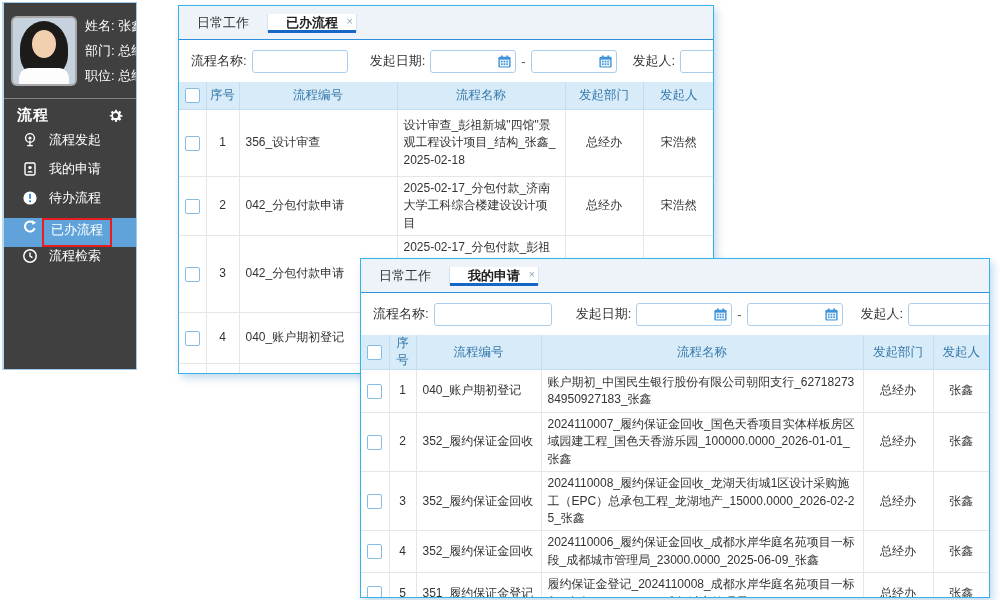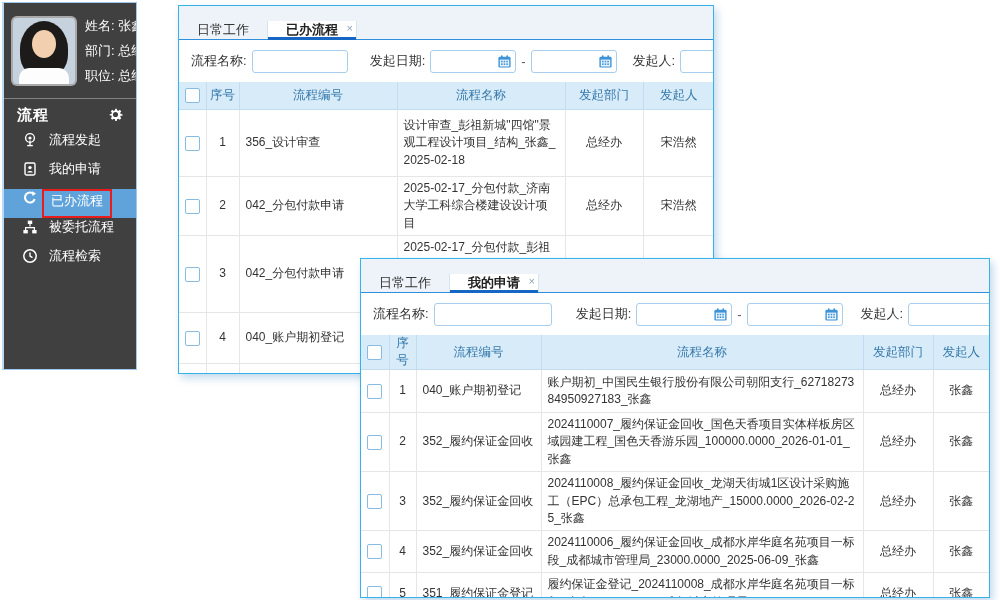--- a/index.html
+++ b/index.html
@@ -16,37 +16,37 @@
   }
   .profile{display:flex;align-items:center;padding:10px 6px 10px 9px;border-bottom:1px solid rgba(255,255,255,.35);}
   .avatar{
     width:62px;height:66px;border-radius:4px;background:#c6d2de;position:relative;overflow:hidden;
     flex:0 0 auto;box-shadow:0 0 0 2px rgba(255,255,255,.55);
   }
   .avatar .hair{position:absolute;left:7px;top:3px;width:48px;height:56px;background:#1d1a1a;border-radius:50% 50% 40% 40%;}
   .avatar .face{position:absolute;left:19px;top:12px;width:24px;height:28px;background:#f2cfae;border-radius:50%;}
   .avatar .shirt{position:absolute;left:6px;bottom:-2px;width:50px;height:18px;background:#fdfdfd;border-radius:10px 10px 0 0;}
   .profile-info{margin-left:10px;color:#ffffff;font-size:13px;line-height:25px;white-space:nowrap;}
-  .side-header{display:flex;justify-content:space-between;padding:7px 12px 6px 13px;}
+  .side-header{display:flex;align-items:center;justify-content:space-between;padding:7px 12px 6px 13px;}
   .side-title{color:#fff;font-size:15px;font-weight:bold;letter-spacing:1px;}
   .gear{width:17px;height:17px;display:inline-block;cursor:pointer;}
   .menu{}
   .menu-item{display:flex;height:29px;padding-left:17px;color:#fff;font-size:13px;cursor:pointer;}
   .menu-item.selected{background:#5fa3da;}
   .mi-icon{width:17px;height:17px;margin-right:11px;display:inline-flex;align-items:center;justify-content:center;flex:0 0 auto;}
   .mi-label{white-space:nowrap;}
   .mi-label.red-box{border:2px solid #e81c1c;padding:1px 7px 2px 7px;margin-left:-7px;}
   
   .win{
     position:absolute;background:#fff;border:1px solid #35b2e8;box-sizing:border-box;
     box-shadow:3px 4px 8px rgba(40,120,190,.28);overflow:hidden;
   }
   .win-back{left:178px;top:5px;width:536px;height:369px;}
   .win-front{left:360px;top:258px;width:630px;height:340px;z-index:5;}
-  .tabbar{height:33px;background:#edf3f9;border-bottom:1px solid #2f8fdc;display:flex;align-items:flex-end;position:relative;}
+  .tabbar{height:33px;background:#edf3f9;border-bottom:1px solid #2f8fdc;display:flex;align-items:center;position:relative;}
   .tab{display:flex;align-items:center;padding:0 18px;font-size:13px;color:#333;cursor:pointer;position:relative;}
   .tab.active{background:#ffffff;font-weight:bold;color:#222;border-left:1px solid #d6e4f0;border-right:1px solid #d6e4f0;}
   .tab.active:after{content:"";position:absolute;left:0;right:0;bottom:-1px;height:3px;background:#1667c5;}
   .tab-close{position:absolute;top:2px;right:3px;font-size:11px;font-weight:normal;color:#8fa4b8;line-height:10px;cursor:pointer;}
   .filterbar{height:42px;display:flex;align-items:center;padding-left:12px;font-size:13px;color:#333;white-space:nowrap;background:#fff;}
   .flabel{margin-right:5px;}
   .tinput{height:23px;border:1px solid #a9cdec;border-radius:3px;background:#fff;box-sizing:border-box;
     font-size:12px;padding:0 4px;outline:none;color:#333;}
   .date-wrap{position:relative;display:inline-block;}
   .date-wrap .cal{position:absolute;right:4px;top:4px;width:15px;height:15px;cursor:pointer;}
@@ -113,39 +113,38 @@
       <div class="menu-item">
         <span class="mi-icon">
           <svg viewBox="0 0 16 16" width="16" height="16">
             <rect x="3" y="2" width="10" height="12" rx="1.4" fill="none" stroke="#fff" stroke-width="1.4"></rect>
             <circle cx="8" cy="6.6" r="1.7" fill="#fff"></circle>
             <path d="M5.2 11.6c0-2.2 5.6-2.2 5.6 0z" fill="#fff"></path>
           </svg>
         </span>
         <span class="mi-label">我的申请</span>
       </div>
+      <div class="menu-item">
+        <span class="mi-icon">
+          <svg viewBox="0 0 16 16" width="16" height="16">
+            <circle cx="8" cy="8" r="6.6" fill="#fff"></circle>
+            <rect x="7.2" y="3.8" width="1.6" height="5.2" rx=".8" fill="#1476d2"></rect>
+            <circle cx="8" cy="11.3" r="1" fill="#1476d2"></circle>
+          </svg>
+        </span>
+        <span class="mi-label">待办流程</span>
+      </div>
       <div class="menu-item selected">
         <span class="mi-icon">
           <svg viewBox="0 0 16 16" width="16" height="16">
             <path d="M12.7 9.2A5 5 0 1 1 11.6 4" fill="none" stroke="#fff" stroke-width="2.1"></path>
             <path d="M9.9 1.3l4.2 2.2-3.5 2.6z" fill="#fff"></path>
           </svg>
         </span>
         <span class="mi-label red-box">已办流程</span>
-      </div>
-      <div class="menu-item">
-        <span class="mi-icon">
-          <svg viewBox="0 0 16 16" width="16" height="16">
-            <rect x="5.8" y="1.6" width="4.4" height="3.4" fill="#fff"></rect>
-            <rect x="1.4" y="11" width="4.4" height="3.4" fill="#fff"></rect>
-            <rect x="10.2" y="11" width="4.4" height="3.4" fill="#fff"></rect>
-            <path d="M8 5v2.6M3.6 11V8.6h8.8V11M3.6 8.6h8.8" fill="none" stroke="#fff" stroke-width="1.2"></path>
-          </svg>
-        </span>
-        <span class="mi-label">被委托流程</span>
       </div>
       <div class="menu-item">
         <span class="mi-icon">
           <svg viewBox="0 0 16 16" width="16" height="16">
             <circle cx="8" cy="8" r="6.2" fill="none" stroke="#fff" stroke-width="1.5"></circle>
             <path d="M8 4.5V8l2.5 1.6" fill="none" stroke="#fff" stroke-width="1.4"></path>
           </svg>
         </span>
         <span class="mi-label">流程检索</span>
       </div>

